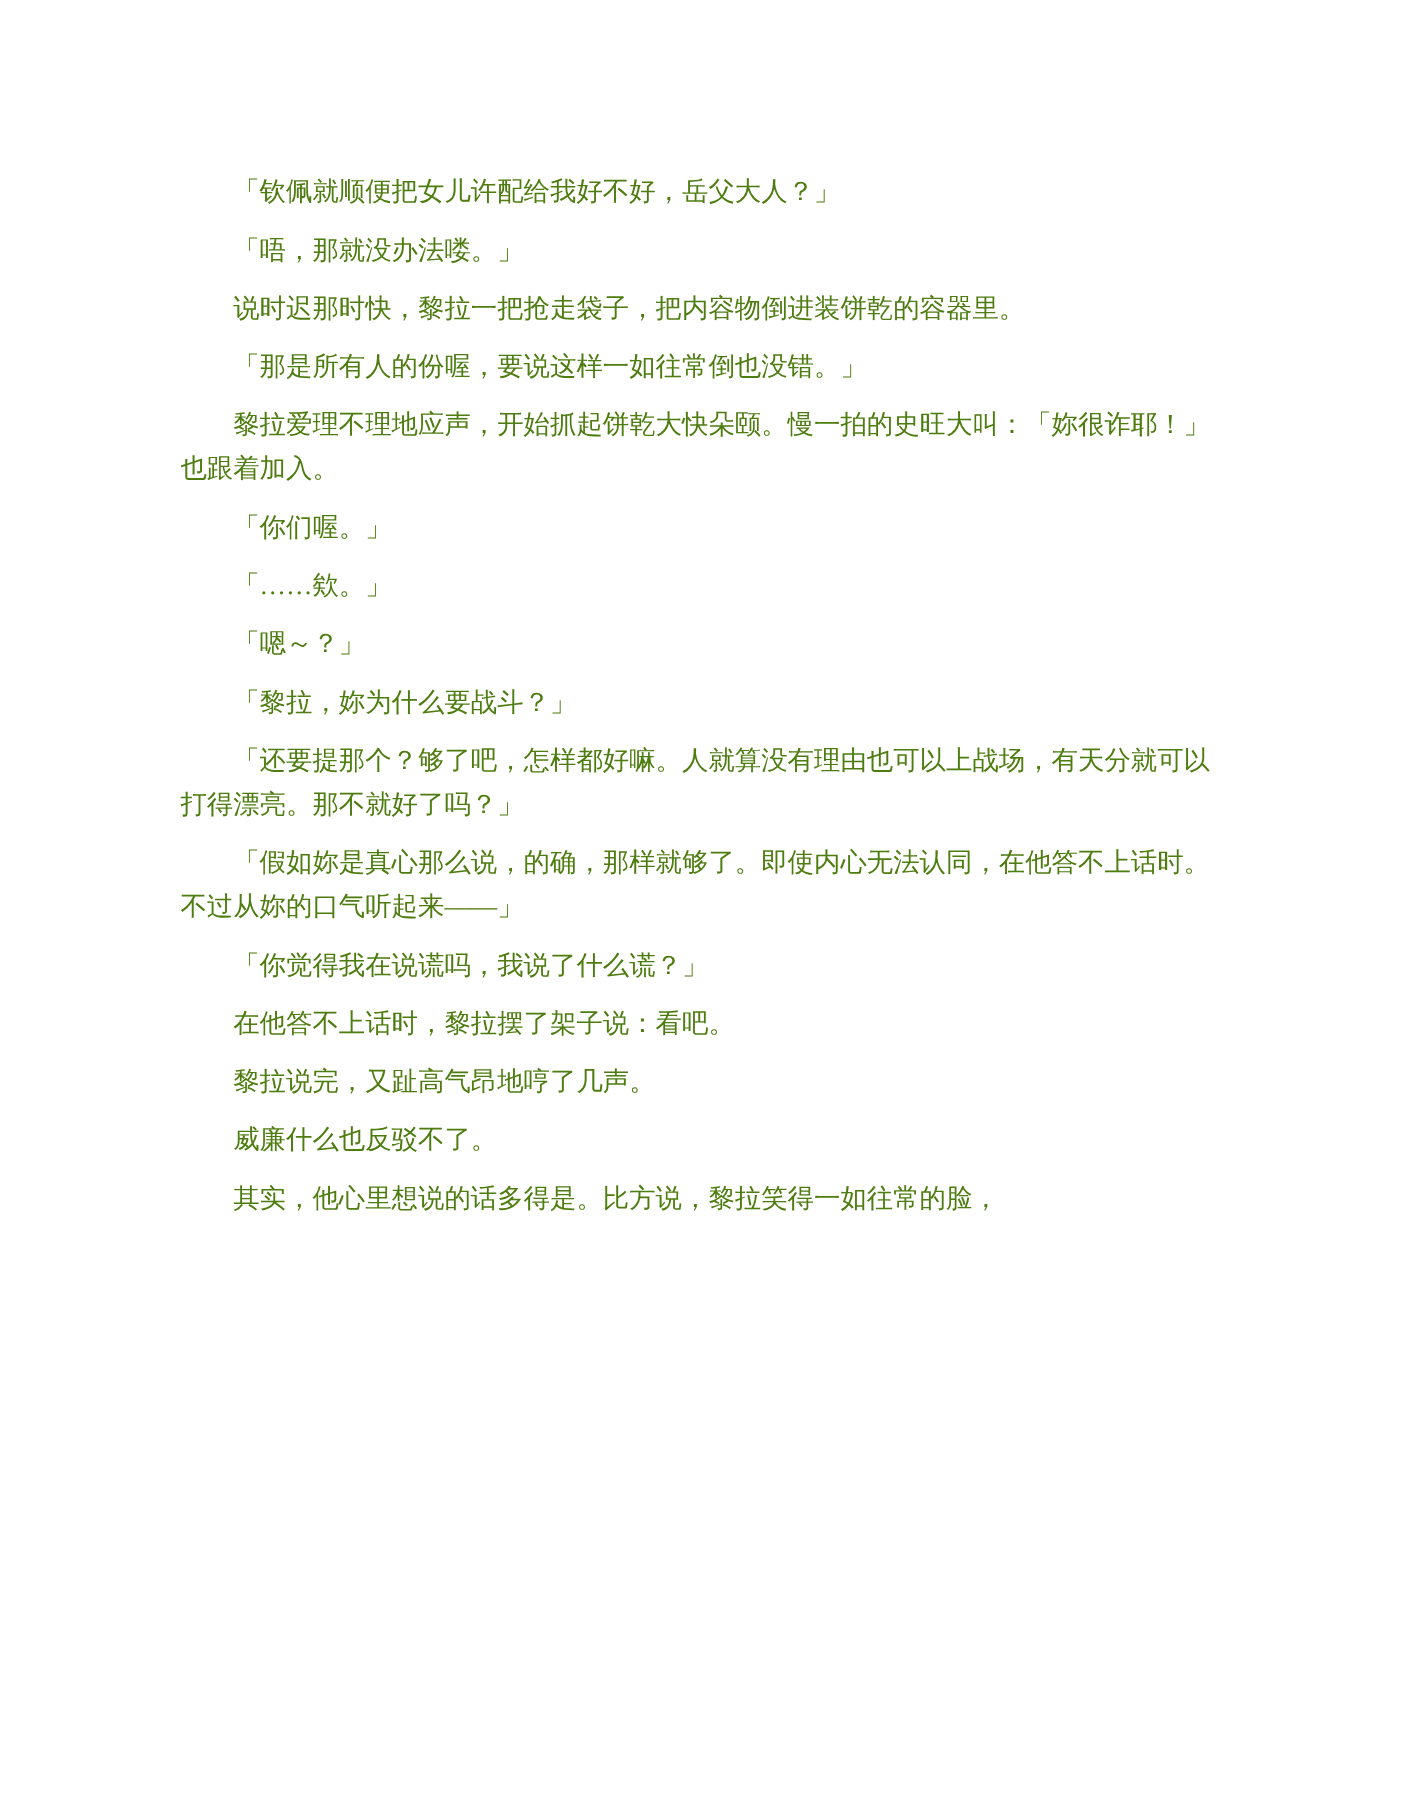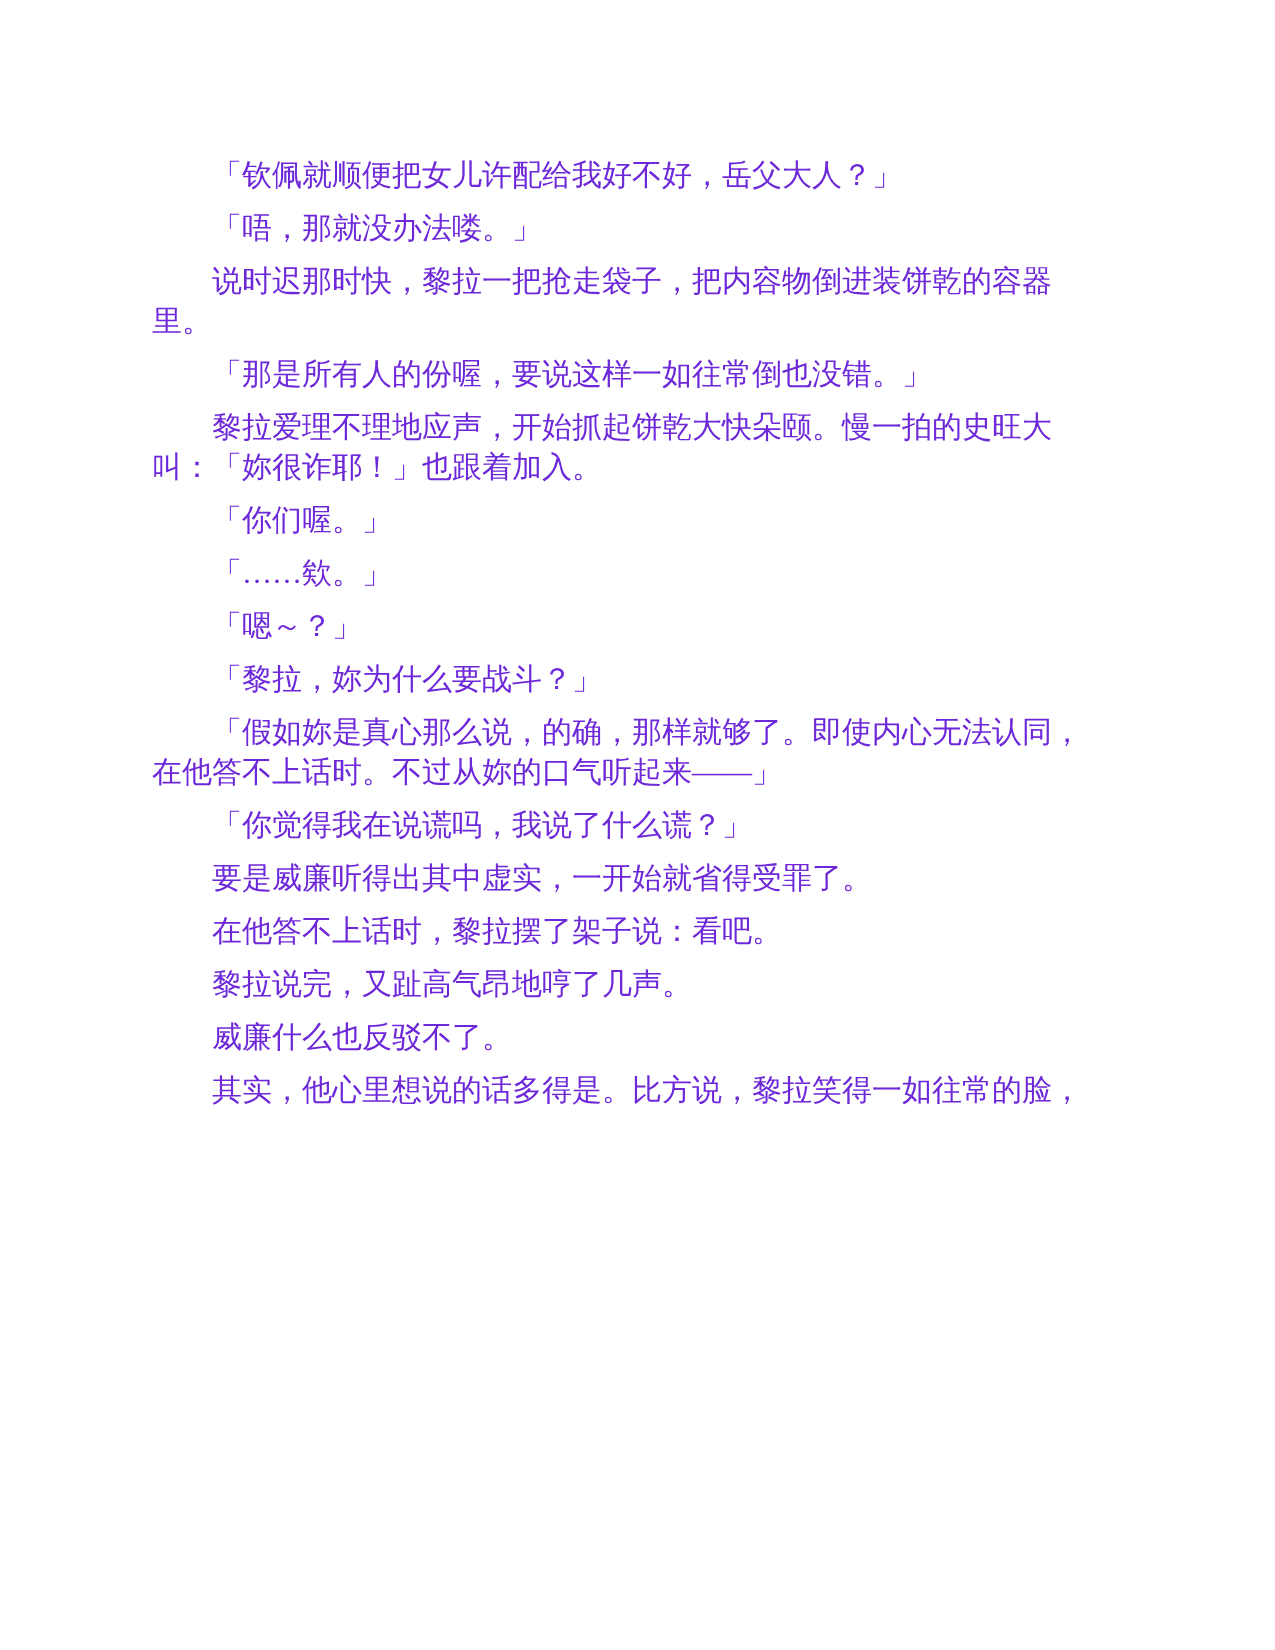--- a/index.html
+++ b/index.html
@@ -11,43 +11,43 @@
     position: relative;
     width: 1275px;
     height: 1650px;
     margin: 0 auto;
     background: #ffffff;
     box-sizing: border-box;
     padding: 155px 167px 0 148px;
     overflow: hidden;
   }
   .page p {
-    margin: 0 0 13px 4px;
+    margin: 0 0 13px 16px;
     font-family: "Liberation Serif", "DejaVu Serif", serif;
-    font-size: 30px;
+    font-size: 24px;
     line-height: 40px;
-    color: #6d28d9;
+    color: #4d7c0f;
     text-indent: 2em;
     text-align: left;
     word-break: break-all;
   }
 </style>
 </head>
 <body>
 
 <div class="page">
   <p>「钦佩就顺便把女儿许配给我好不好，岳父大人？」</p>
   <p>「唔，那就没办法喽。」</p>
   <p>说时迟那时快，黎拉一把抢走袋子，把内容物倒进装饼乾的容器里。</p>
   <p>「那是所有人的份喔，要说这样一如往常倒也没错。」</p>
   <p>黎拉爱理不理地应声，开始抓起饼乾大快朵颐。慢一拍的史旺大叫：「妳很诈耶！」也跟着加入。</p>
   <p>「你们喔。」</p>
   <p>「……欸。」</p>
   <p>「嗯～？」</p>
   <p>「黎拉，妳为什么要战斗？」</p>
+  <p>「还要提那个？够了吧，怎样都好嘛。人就算没有理由也可以上战场，有天分就可以打得漂亮。那不就好了吗？」</p>
   <p>「假如妳是真心那么说，的确，那样就够了。即使内心无法认同，在他答不上话时。不过从妳的口气听起来——」</p>
   <p>「你觉得我在说谎吗，我说了什么谎？」</p>
-  <p>要是威廉听得出其中虚实，一开始就省得受罪了。</p>
   <p>在他答不上话时，黎拉摆了架子说：看吧。</p>
   <p>黎拉说完，又趾高气昂地哼了几声。</p>
   <p>威廉什么也反驳不了。</p>
   <p>其实，他心里想说的话多得是。比方说，黎拉笑得一如往常的脸，</p>
 </div>
 
 </body></html>

